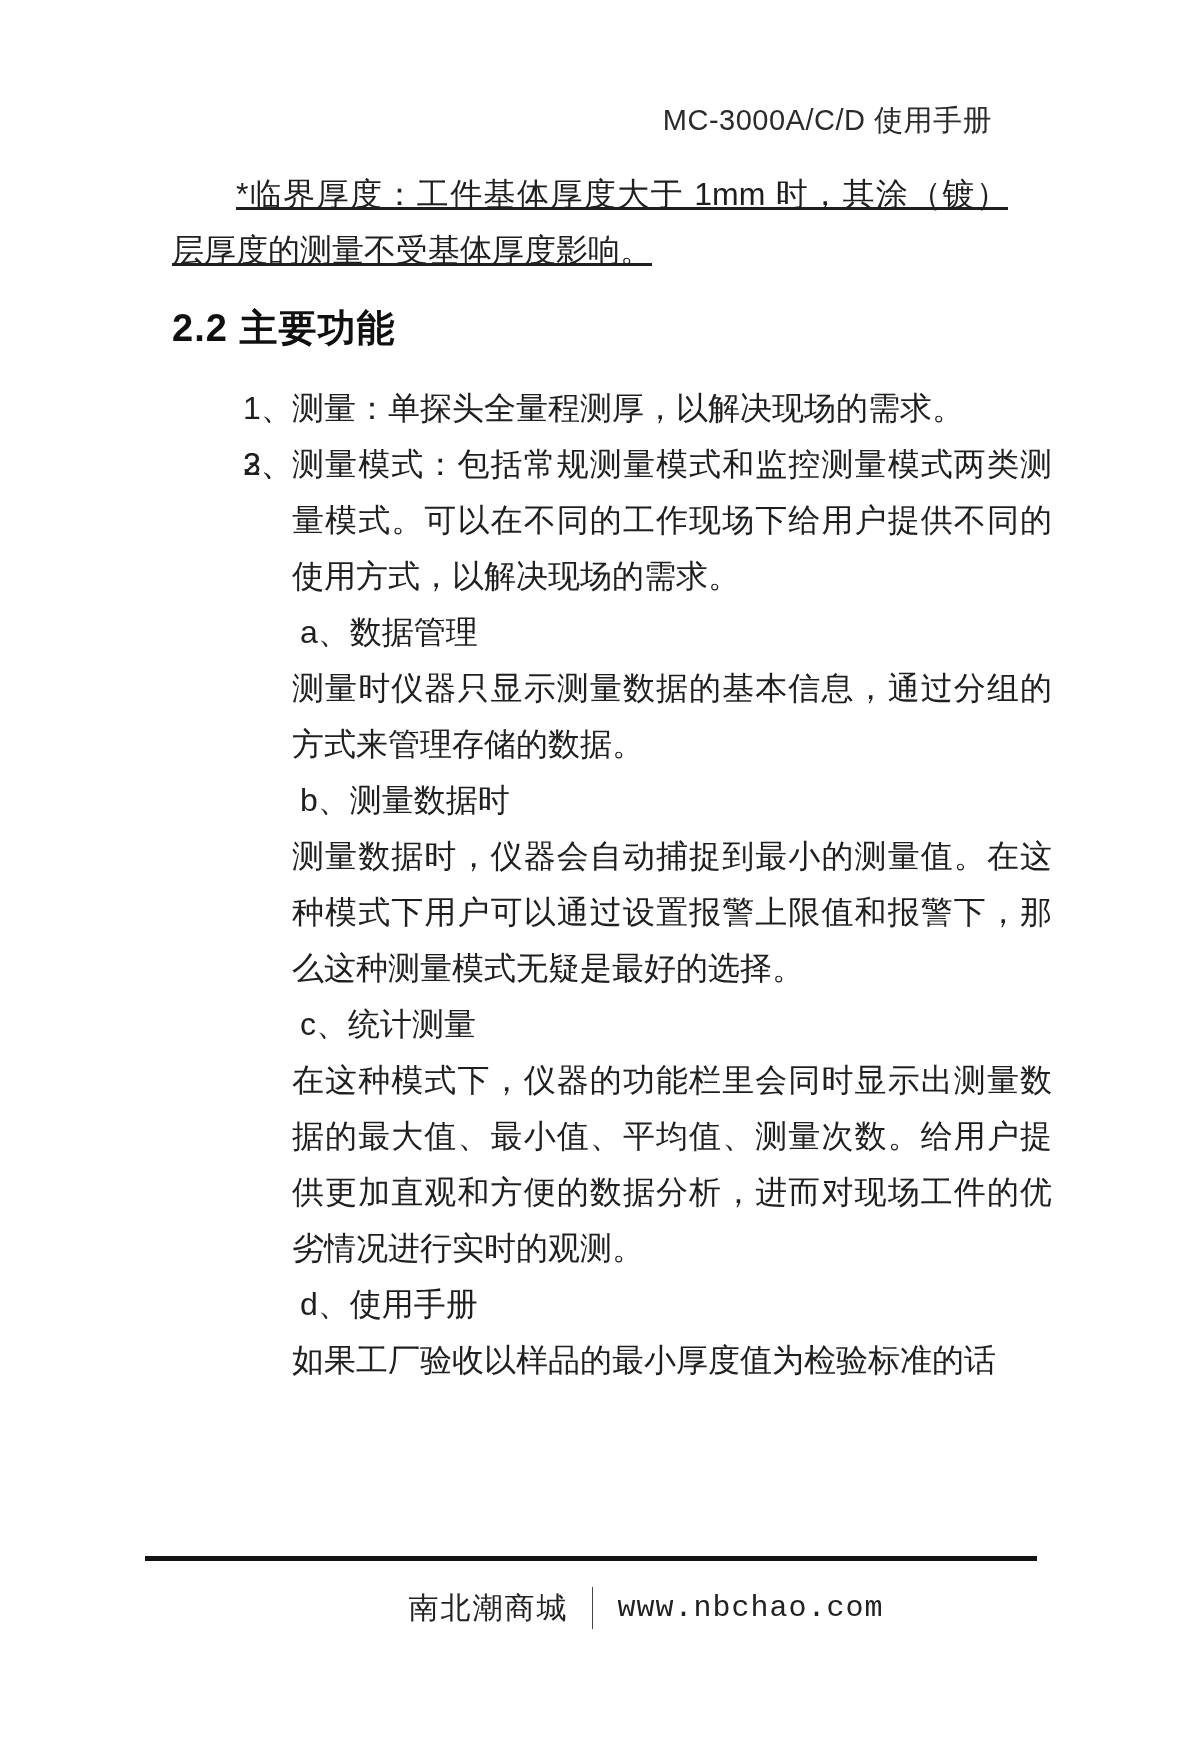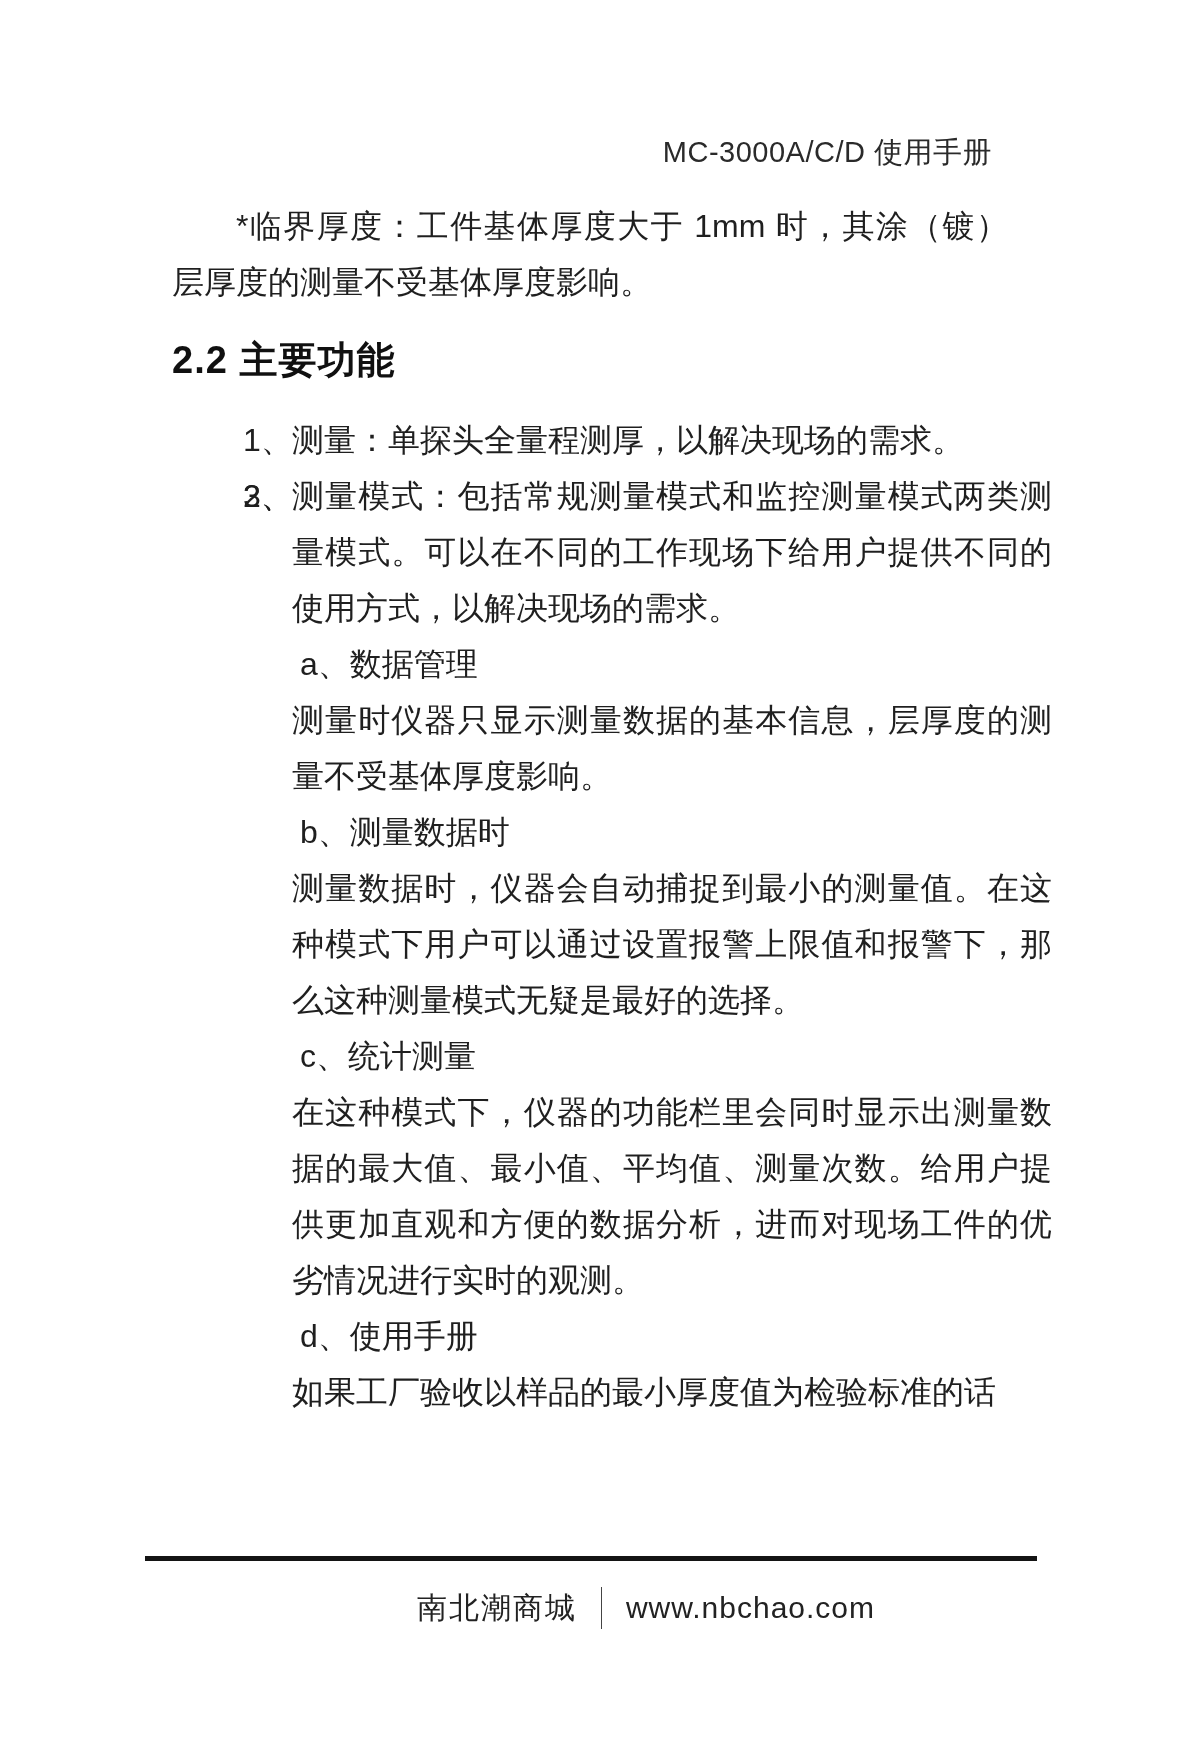--- a/index.html
+++ b/index.html
@@ -12,38 +12,38 @@
     overflow: hidden;
     font-family: "Liberation Sans", "DejaVu Sans", sans-serif;
     color: #212121;
     box-sizing: border-box;
   }
   .content {
     position: absolute;
     top: 100px;
     left: 172px;
     width: 880px;
-    margin-top: 32px;
   }
   .doc-header {
     text-align: right;
     padding-right: 60px;
     font-size: 29px;
     line-height: 40px;
     color: #2a2a2a;
     letter-spacing: 0.5px;
   }
   .intro {
     margin: 26px 0 0 0;
     width: 836px;
     font-size: 32px;
     line-height: 56px;
     text-indent: 64px;
     text-align: justify;
     color: #1f1f1f;
+    text-decoration: underline;
   }
   .section-heading {
     margin: 26px 0 0 0;
     font-size: 38px;
     line-height: 48px;
     font-weight: bold;
     color: #101010;
     letter-spacing: 1px;
   }
   .feature-list { margin-top: 28px; }
@@ -82,21 +82,21 @@
   .footer-rule {
     height: 5px;
     background: #141414;
   }
   .footer-text {
     margin-top: 26px;
     display: flex;
     justify-content: center;
     align-items: center;
     transform: translateX(55px);
-    font-family: Liberation Sans, sans-serif;
+    font-family: Liberation Mono, monospace;
     color: #222222;
   }
   .footer-site {
     font-size: 30px;
     letter-spacing: 2px;
   }
   .footer-sep {
     width: 0;
     height: 42px;
     border-left: 1px solid #444444;
@@ -134,21 +134,21 @@
         <span class="num">2、</span>
       </div>
 
       <div class="feature-item">
         <span class="num">3、</span>
         <div class="item-body">
           <div class="item-text">测量模式：包括常规测量模式和监控测量模式两类测量模式。可以在不同的工作现场下给用户提供不同的使用方式，以解决现场的需求。</div>
 
           <div class="mode">
             <div class="mode-label">a、数据管理</div>
-            <div class="mode-text">测量时仪器只显示测量数据的基本信息，层厚度的测量不受基体厚度影响。</div>
+            <div class="mode-text">测量时仪器只显示测量数据的基本信息，通过分组的方式来管理存储的数据。</div>
           </div>
 
           <div class="mode">
             <div class="mode-label">b、测量数据时</div>
             <div class="mode-text">测量数据时，仪器会自动捕捉到最小的测量值。在这种模式下用户可以通过设置报警上限值和报警下，那么这种测量模式无疑是最好的选择。</div>
           </div>
 
           <div class="mode">
             <div class="mode-label">c、统计测量</div>
             <div class="mode-text">在这种模式下，仪器的功能栏里会同时显示出测量数据的最大值、最小值、平均值、测量次数。给用户提供更加直观和方便的数据分析，进而对现场工件的优劣情况进行实时的观测。</div>

